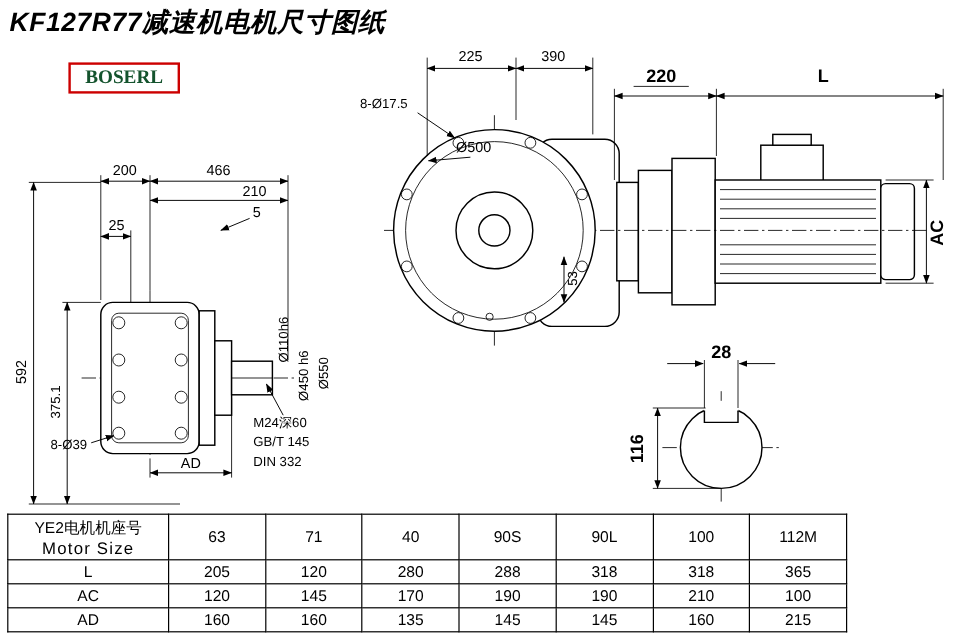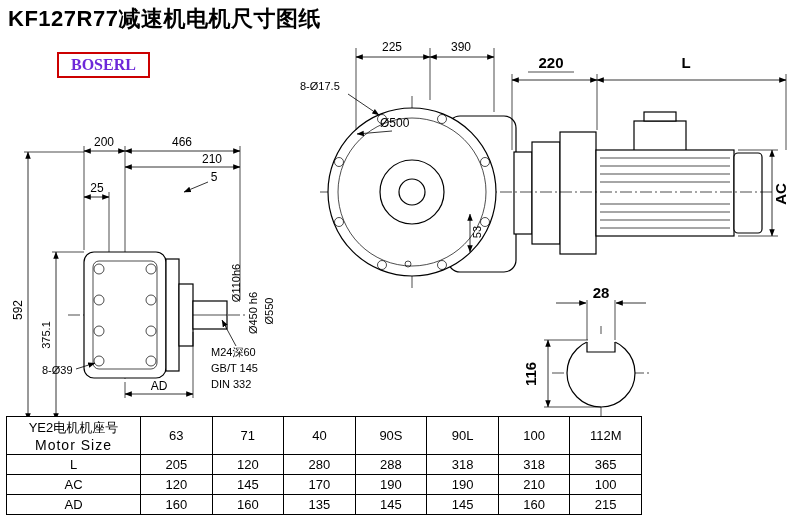--- a/index.html
+++ b/index.html
@@ -1,31 +1,31 @@
 <!DOCTYPE html>
 <html><head>
 <meta charset="utf-8">
 <style>
   * { margin:0; padding:0; box-sizing:border-box; }
   html,body { width:800px; height:530px; background:#ffffff; font-family:"Liberation Sans",sans-serif; color:#000; overflow:hidden; }
   body { position:relative; }
-  .title { position:absolute; left:8px; top:4px; font-size:22px; font-weight:bold; letter-spacing:0.5px; }
-  .logo-box { position:absolute; left:57px; top:52px; border:2px solid #cc0000; color:#6d28d9;
+  .title { position:absolute; left:8px; top:4px; font-size:22px; font-weight:bold; letter-spacing:0.5px;font-style:italic; }
+  .logo-box { position:absolute; left:57px; top:52px; border:2px solid #cc0000; color:#14532d;
               font-family:"Liberation Serif",serif; font-weight:bold; font-size:16px; padding:2px 12px; background:#fff; }
   svg.drawing { position:absolute; left:0; top:0; }
   svg text { font-family:"Liberation Sans",sans-serif; font-size:12px; fill:#000; }
   svg text.big { font-size:15px; font-weight:bold; }
   svg text.sm { font-size:11px; }
   .o  { fill:none; stroke:#000; stroke-width:1.2; }
   .of { fill:#fff; stroke:#000; stroke-width:1.2; }
   .t  { fill:none; stroke:#000; stroke-width:0.7; }
   .d  { fill:none; stroke:#000; stroke-width:0.7; stroke-dasharray:12 3 2 3; }
   .dim{ fill:none; stroke:#000; stroke-width:0.8; }
   .wht{ fill:#fff; stroke:none; }
-  table.dim-table { position:absolute; left:6px; top:416px; width:636px; border-collapse:collapse; table-layout:fixed; font-size:13px; background:#fff; }
+  table.dim-table { position:absolute; left:6px; top:428px; width:700px; border-collapse:collapse; table-layout:fixed; font-size:13px; background:#fff; }
   .dim-table td { border:1px solid #000; text-align:center; vertical-align:middle; height:20px; padding:0 2px; }
   .dim-table tr.head td { height:38px; }
   .dim-table .hd-en { letter-spacing:1px; font-size:14px; }
 </style>
 </head>
 <body>
 
 <div class="title">KF127R77减速机电机尺寸图纸</div>
 <div class="logo-box">BOSERL</div>
 

